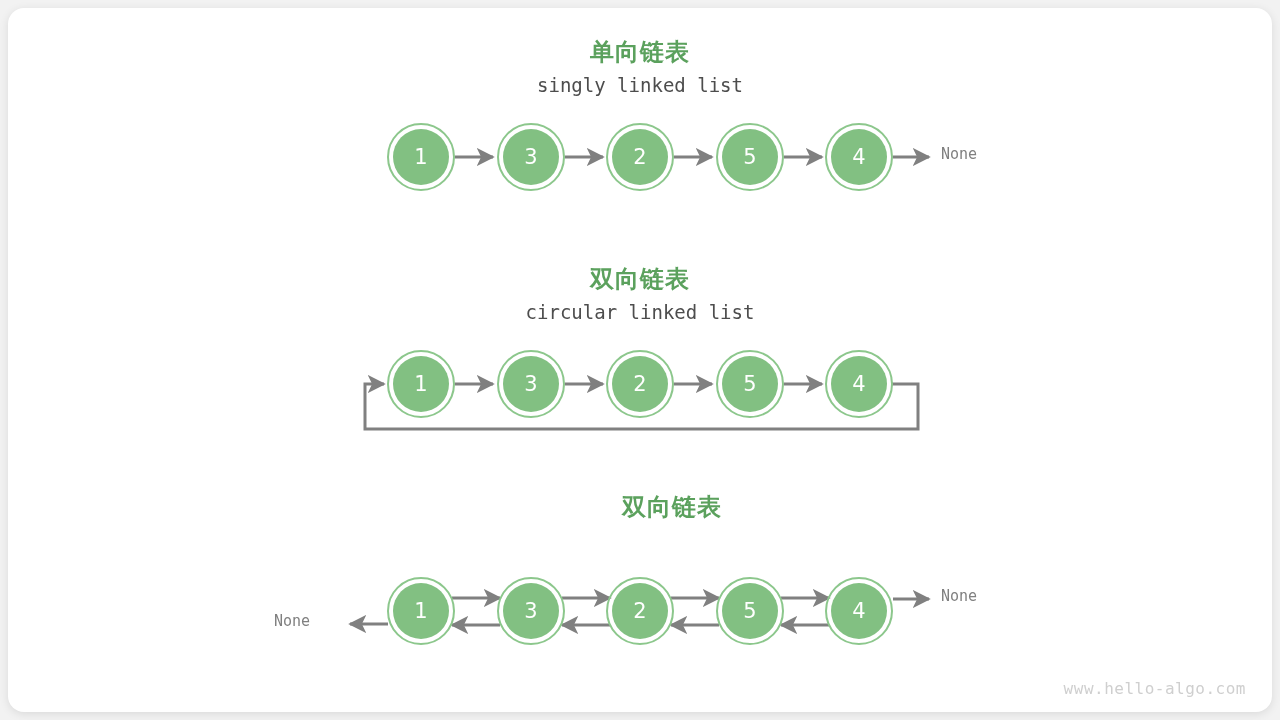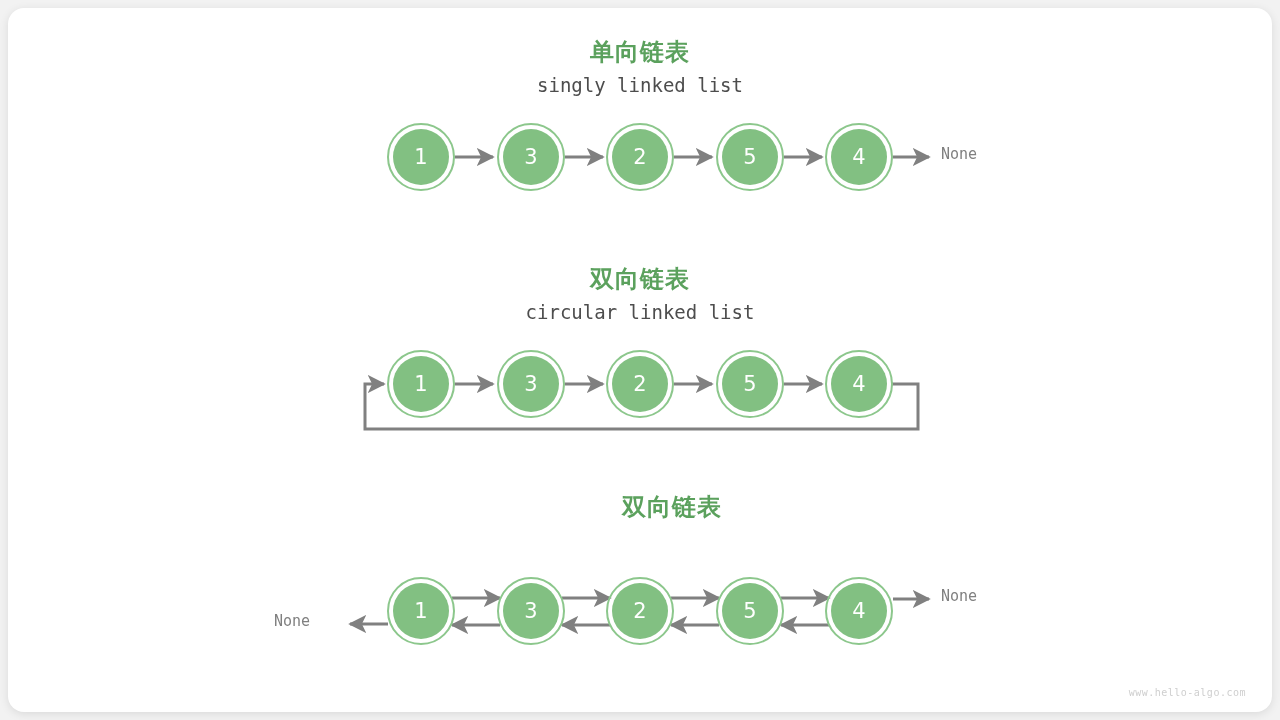--- a/index.html
+++ b/index.html
@@ -57,21 +57,21 @@
     font-family: "DejaVu Sans Mono", monospace;
     font-size: 15px;
     white-space: nowrap;
   }
   .watermark {
     position: absolute;
     right: 34px;
     bottom: 22px;
     color: #cfcfcf;
     font-family: "DejaVu Sans Mono", monospace;
-    font-size: 10px;
+    font-size: 16px;
     letter-spacing: 0.5px;
   }
   .node-val {
     fill: #ffffff;
     font-family: "DejaVu Sans", sans-serif;
     font-size: 21px;
     text-anchor: middle;
     dominant-baseline: central;
   }
 </style>

